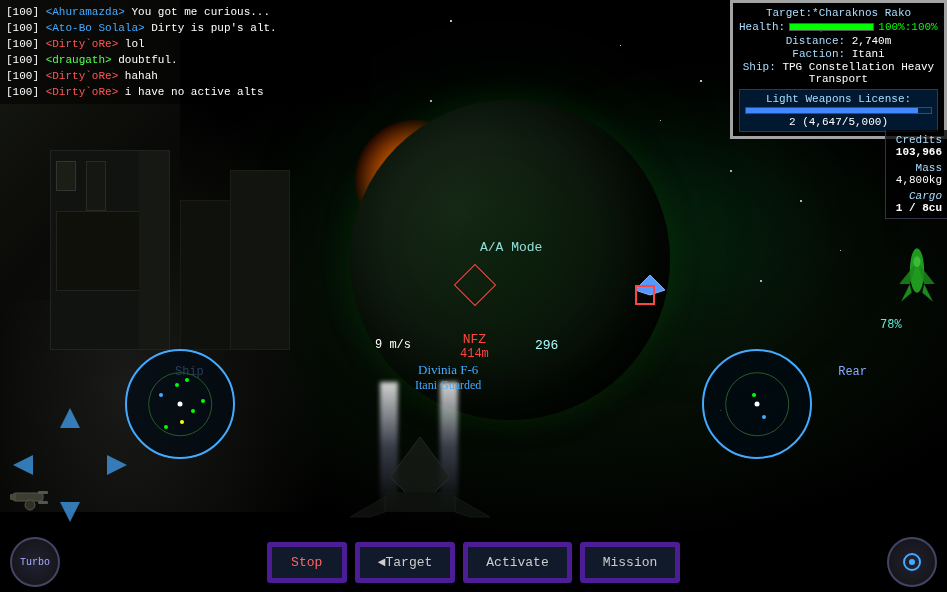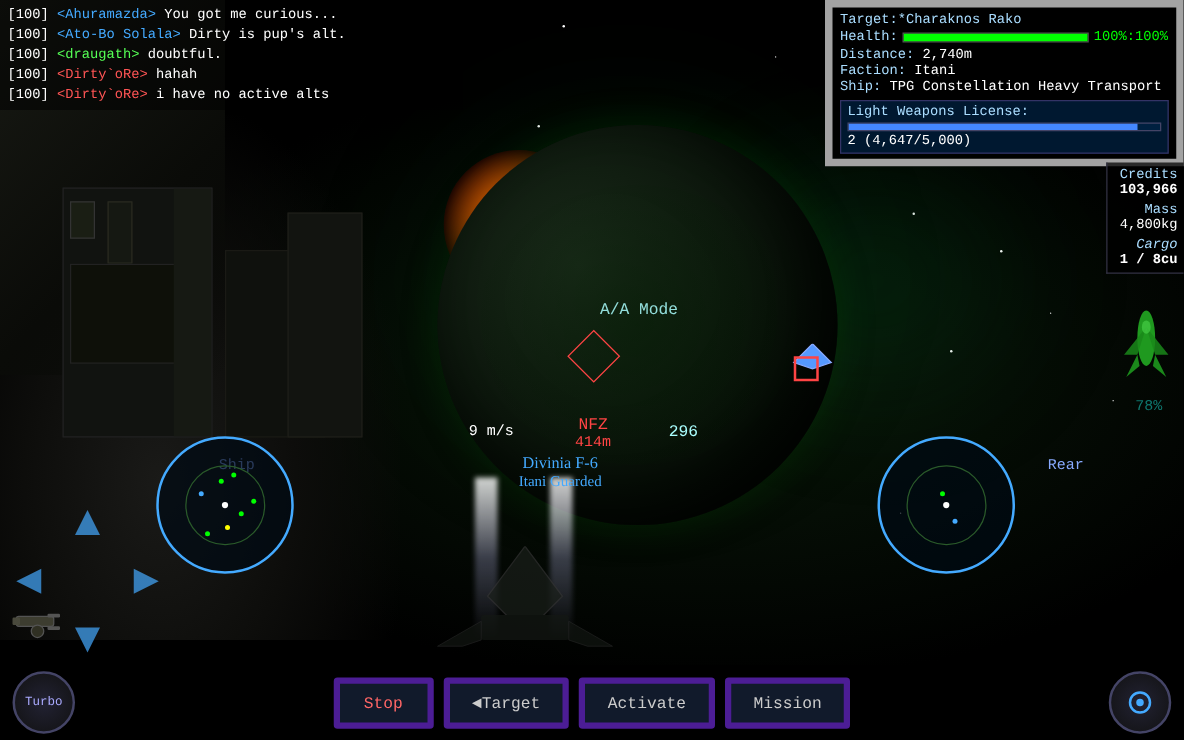--- a/index.html
+++ b/index.html
@@ -67,26 +67,27 @@
     .chat-name-blue { color: #4af; }
     .chat-name-red { color: #f55; }
     .chat-name-green { color: #5f5; }
     .chat-text { color: #fff; }
 
     
     #target-panel {
       position: absolute;
       top: 0;
       right: 0;
-      width: 287px;
+      width: 217px;
       background: rgba(0,0,0,0.75);
-      border: 6px solid #a3a3a3;
+      border: 3px solid #a3a3a3;
       padding: 4px 6px;
       font-size: 11px;
       color: #adf;
+      text-align: center;
     }
 
     #target-panel .target-name {
       color: #adf;
       font-size: 11px;
       margin-bottom: 2px;
     }
 
     .health-bar-container {
       display: flex;
@@ -342,26 +343,25 @@
       position: absolute;
       right: 0;
       top: 235px;
       width: 60px;
       height: 80px;
     }
 
     
     #ship-pct {
       position: absolute;
-      right: 2px;
+      right: 15px;
       top: 318px;
-      color: #0f766e;
+      color: #5eead4;
       font-size: 12px;
       font-family: 'Courier New', monospace;
-      text-align: center;
       width: 52px;
     }
 
     
     .engine-trail {
       position: absolute;
       background: linear-gradient(to bottom, rgba(255,255,255,0.9), rgba(200,200,255,0.3), transparent);
       filter: blur(2px);
     }
 
@@ -438,20 +438,25 @@
     <span class="chat-name-blue"> &lt;Ahuramazda&gt;</span>
     <span class="chat-text"> You got me curious...</span>
   </div>
   <div class="chat-line">
     <span class="chat-channel">[100]</span>
     <span class="chat-name-blue"> &lt;Ato-Bo Solala&gt;</span>
     <span class="chat-text"> Dirty is pup's alt.</span>
   </div>
   <div class="chat-line">
     <span class="chat-channel">[100]</span>
+    <span class="chat-name-red"> &lt;Dirty`oRe&gt;</span>
+    <span class="chat-text"> lol</span>
+  </div>
+  <div class="chat-line">
+    <span class="chat-channel">[100]</span>
     <span class="chat-name-green"> &lt;draugath&gt;</span>
     <span class="chat-text"> doubtful.</span>
   </div>
   <div class="chat-line">
     <span class="chat-channel">[100]</span>
     <span class="chat-name-red"> &lt;Dirty`oRe&gt;</span>
     <span class="chat-text"> hahah</span>
   </div>
   <div class="chat-line">
     <span class="chat-channel">[100]</span>

